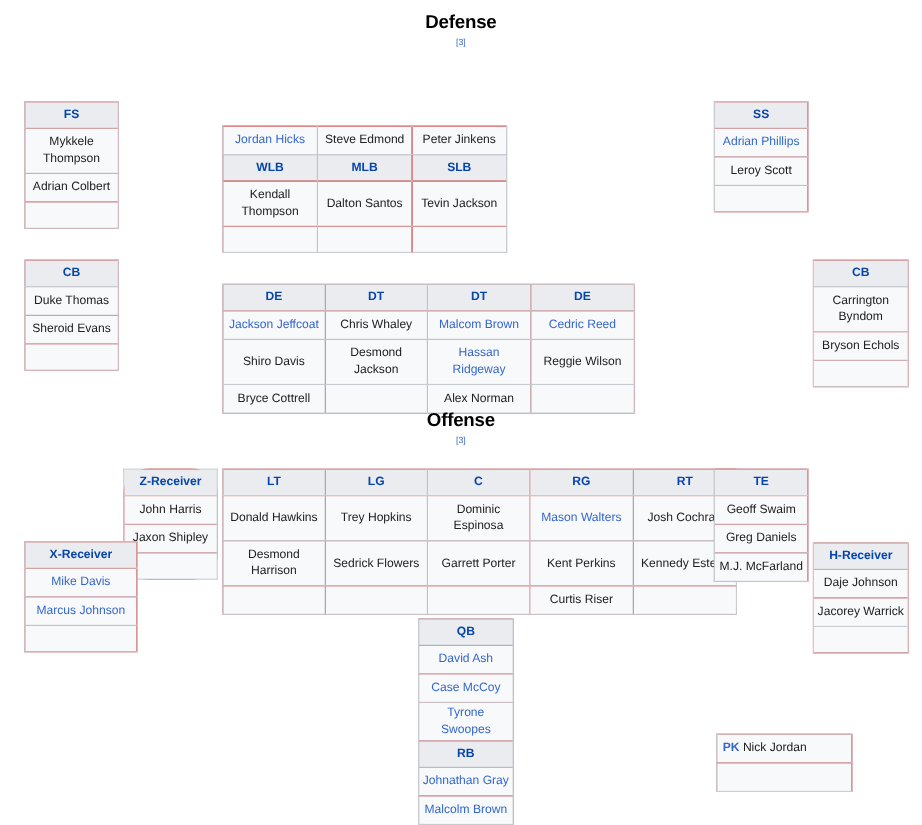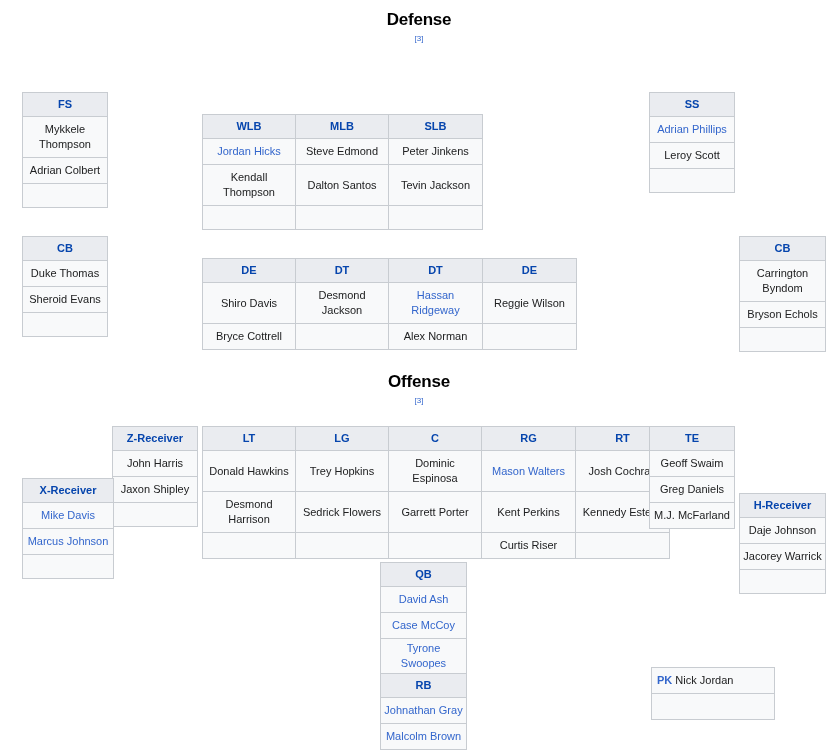--- a/index.html
+++ b/index.html
@@ -112,28 +112,28 @@
       </tr>
   <tr>
         <td class="empty"></td>
       </tr>
 </tbody>
   </table>
 
 <table class="dc-table" style="left:202px; top:114px; width:259px;">
   <tbody>
       <tr>
+    <td><a class="lnk" href="#">Jordan Hicks</a></td>
+    <td>Steve Edmond</td>
+    <td>Peter Jinkens</td>
+  </tr>
+  <tr>
     <th style="width:86px;">WLB</th>
     <th style="width:86px;">MLB</th>
     <th style="width:87px;">SLB</th>
-  </tr>
-  <tr>
-    <td><a class="lnk" href="#">Jordan Hicks</a></td>
-    <td>Steve Edmond</td>
-    <td>Peter Jinkens</td>
   </tr>
   <tr>
     <td class="tall">Kendall Thompson</td>
     <td class="tall">Dalton Santos</td>
     <td class="tall">Tevin Jackson</td>
   </tr>
   <tr>
     <td class="empty"></td>
     <td class="empty"></td>
     <td class="empty"></td>
@@ -177,20 +177,26 @@
 
 <table class="dc-table" style="left:202px; top:258px; width:346px;">
   <tbody>
       <tr>
     <th style="width:86px;">DE</th>
     <th style="width:86px;">DT</th>
     <th style="width:87px;">DT</th>
     <th style="width:87px;">DE</th>
   </tr>
   <tr>
+    <td><a class="lnk" href="#">Jackson Jeffcoat</a></td>
+    <td>Chris Whaley</td>
+    <td><a class="lnk" href="#">Malcom Brown</a></td>
+    <td><a class="lnk" href="#">Cedric Reed</a></td>
+  </tr>
+  <tr>
     <td class="tall">Shiro Davis</td>
     <td class="tall">Desmond Jackson</td>
     <td class="tall"><a class="lnk" href="#">Hassan Ridgeway</a></td>
     <td class="tall">Reggie Wilson</td>
   </tr>
   <tr>
     <td>Bryce Cottrell</td>
     <td></td>
     <td>Alex Norman</td>
     <td></td>
@@ -211,21 +217,21 @@
       </tr>
   <tr>
         <td>Jaxon Shipley</td>
       </tr>
   <tr>
         <td class="empty"></td>
       </tr>
 </tbody>
   </table>
 
-<table class="dc-table" style="left:22px; top:478px; width:92px;">
+<table class="dc-table" style="left:22px; top:492px; width:103px;">
   <tbody>
       <tr>
         <th>X-Receiver</th>
       </tr>
   <tr>
         <td><a class="lnk" href="#">Mike Davis</a></td>
       </tr>
   <tr>
         <td><a class="lnk" href="#">Marcus Johnson</a></td>
       </tr>

